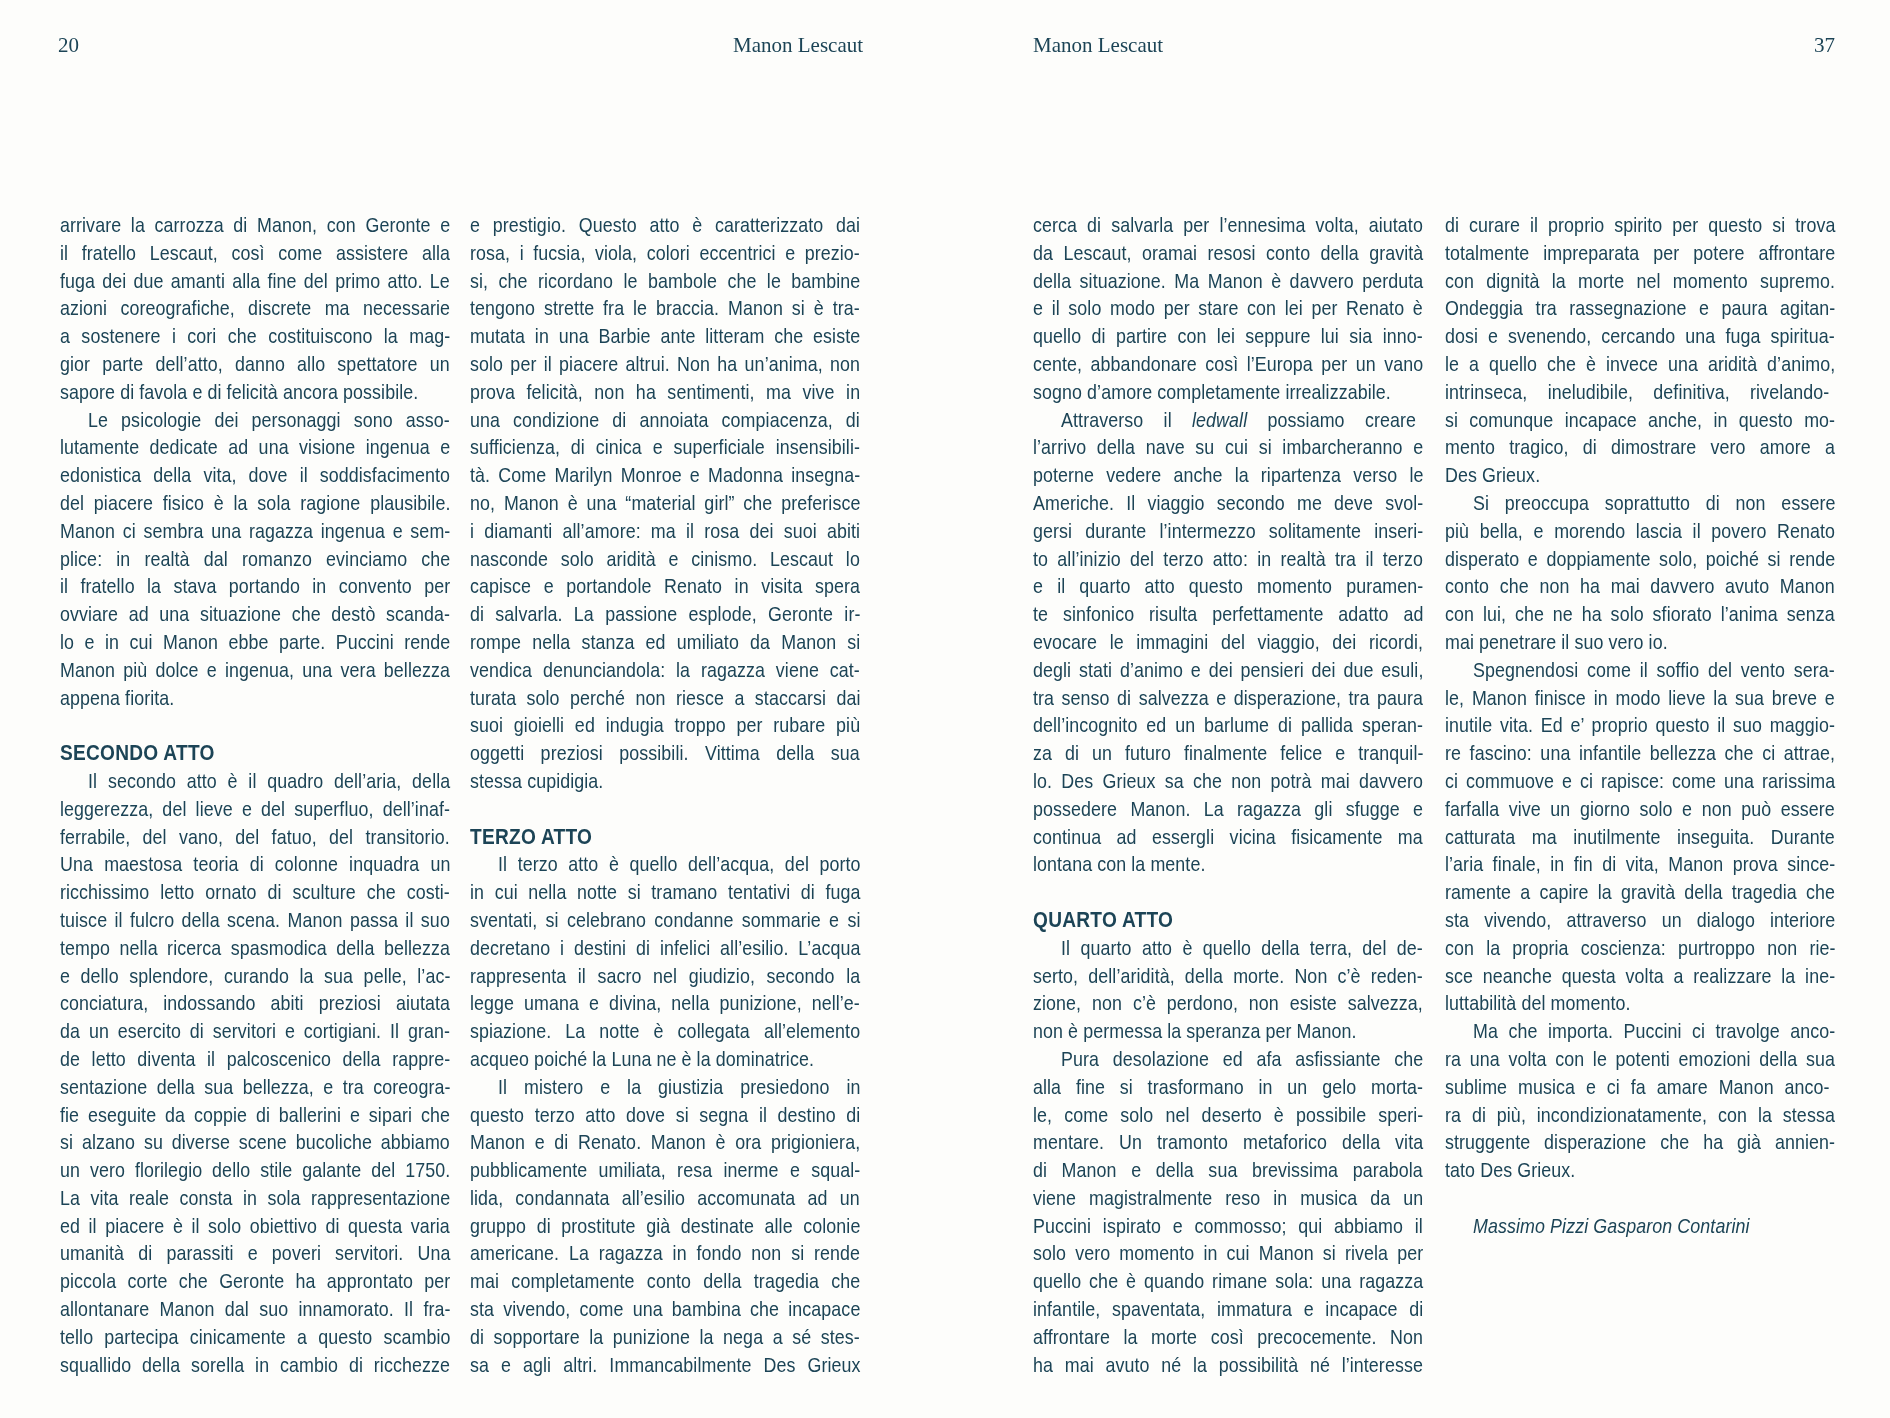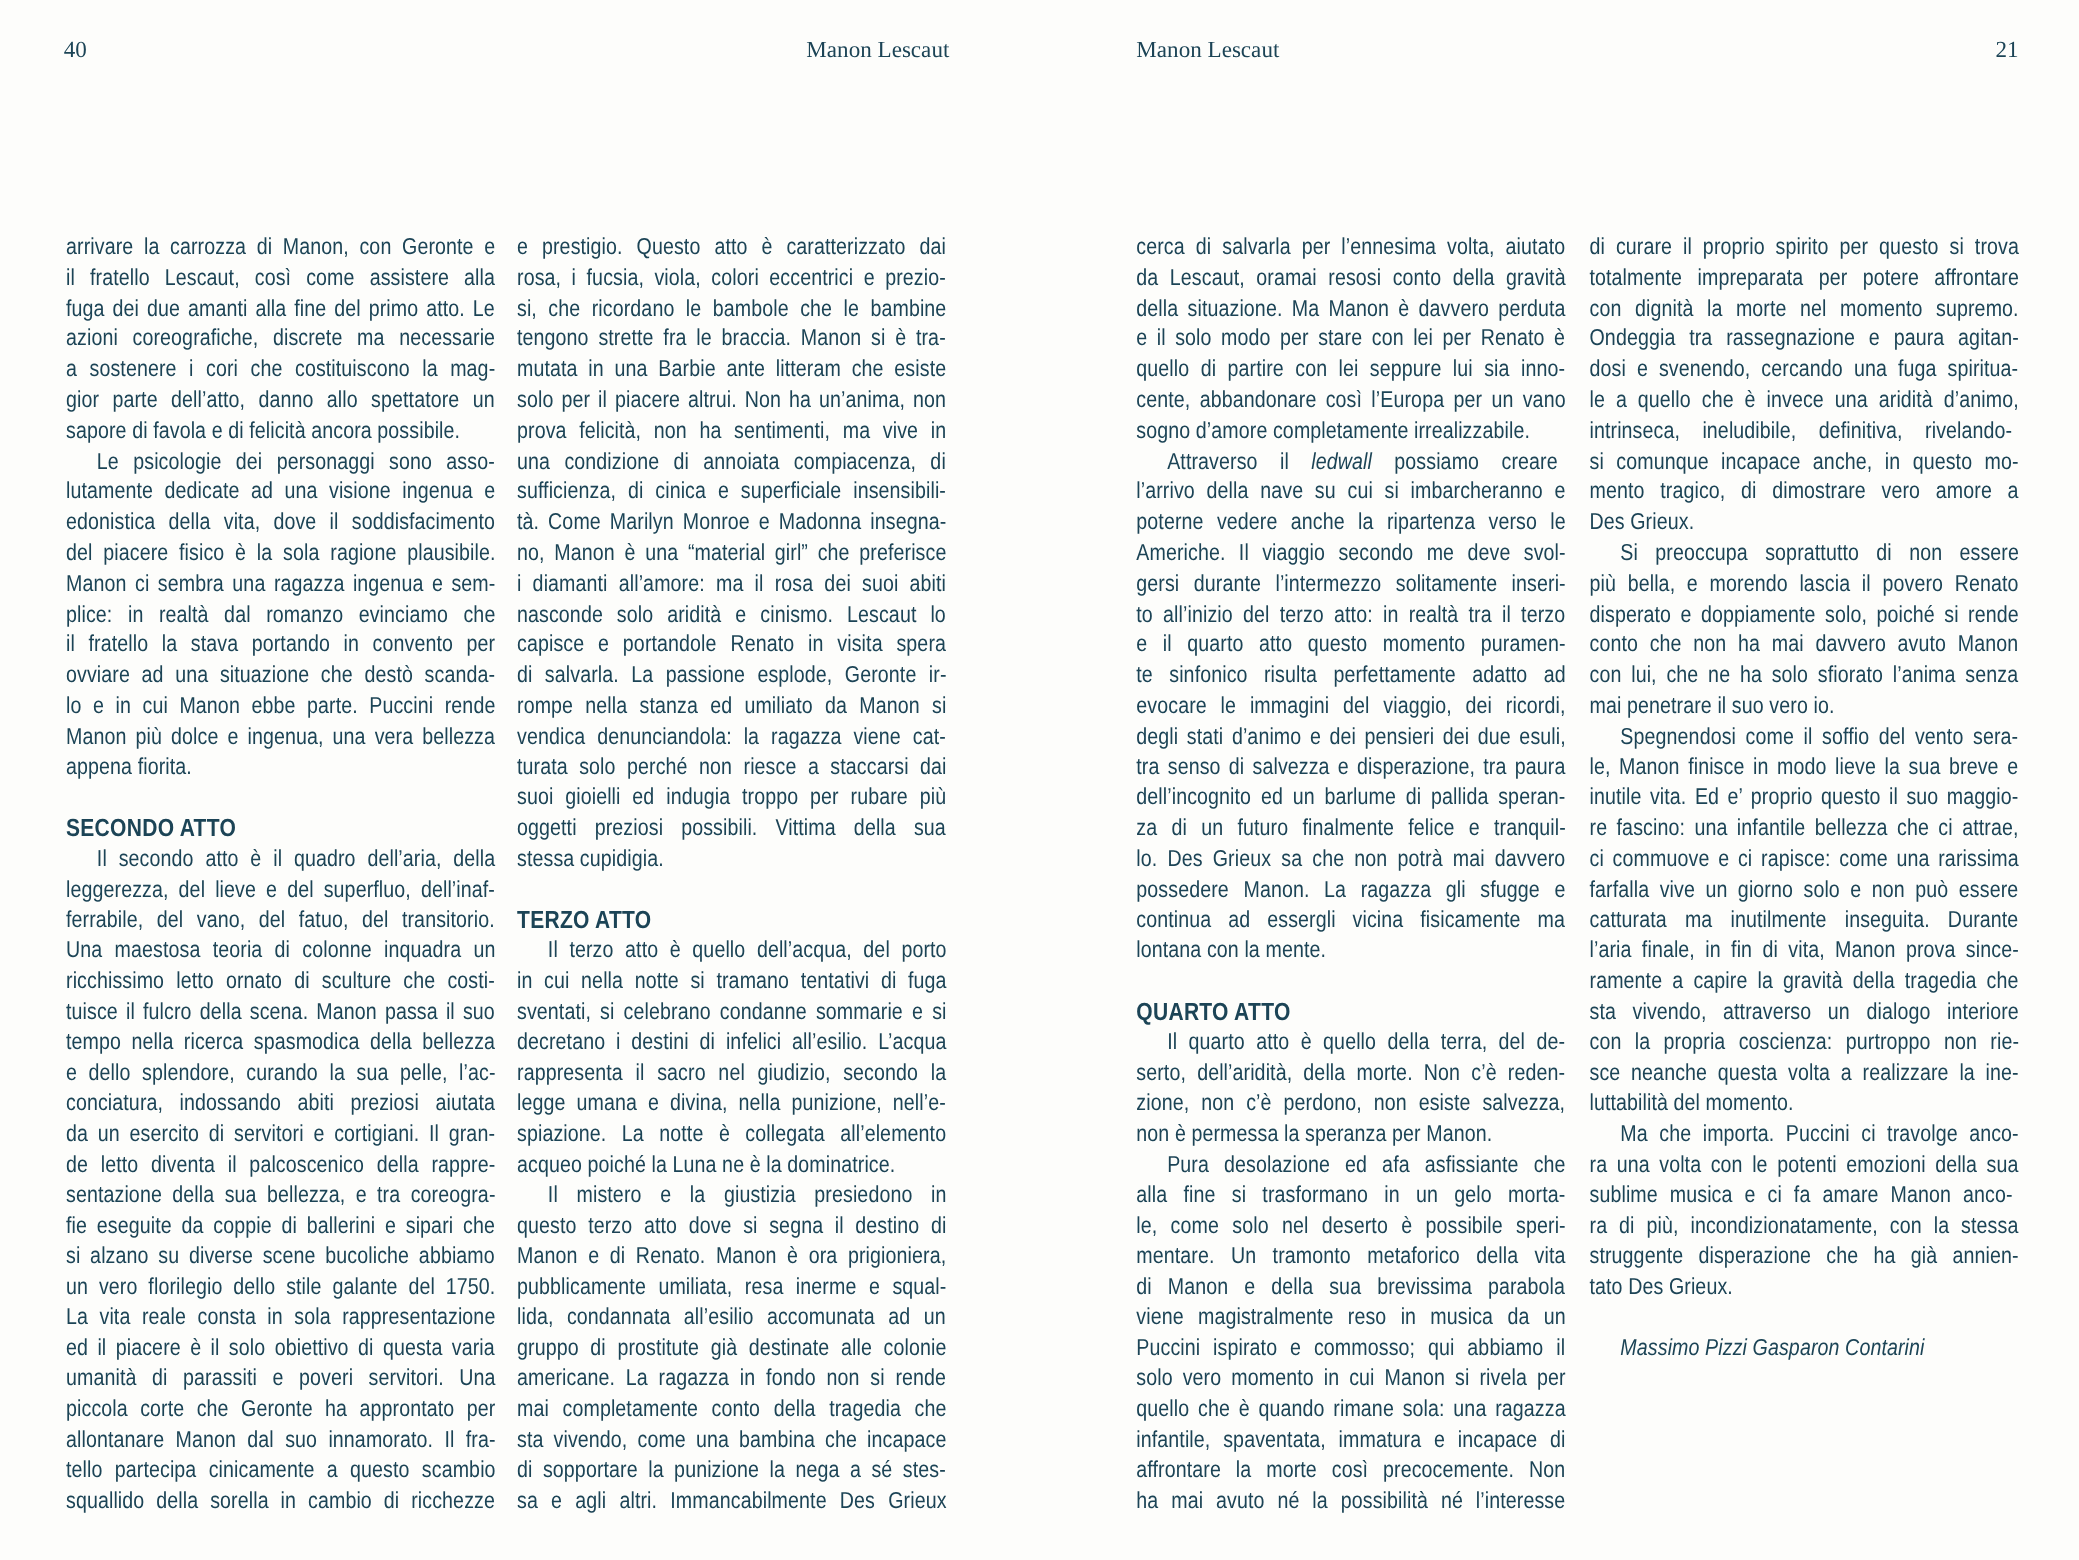--- a/index.html
+++ b/index.html
@@ -35,24 +35,24 @@
   .line .t{display:inline-block;}
   .line.jp,.line.sig{padding-left:33px;}
   .line.h{font-weight:700;font-size:22.5px;letter-spacing:0.3px;}
   .line.sig{font-style:italic;}
   .line em{font-style:italic;}
 </style>
 </head>
 <body>
 
 <div class="spread">
-  <div class="pagenum pn-left">40</div>
+  <div class="pagenum pn-left">20</div>
   <div class="runhead rh-left">Manon Lescaut</div>
   <div class="runhead rh-right">Manon Lescaut</div>
-  <div class="pagenum pn-right">21</div>
+  <div class="pagenum pn-right">37</div>
 
   <div class="col c1">
       <div class="line j"><span class="t" style="word-spacing: 5.43px;">arrivare la carrozza di Manon, con Geronte e</span></div>
       <div class="line j"><span class="t" style="word-spacing: 10.17px;">il fratello Lescaut, così come assistere alla</span></div>
       <div class="line j"><span class="t" style="word-spacing: 2.56px;">fuga dei due amanti alla fine del primo atto. Le</span></div>
       <div class="line j"><span class="t" style="word-spacing: 9.75px;">azioni coreografiche, discrete ma necessarie</span></div>
       <div class="line j"><span class="t" style="word-spacing: 7.43px;">a sostenere i cori che costituiscono la mag-</span></div>
       <div class="line j"><span class="t" style="word-spacing: 8.33px;">gior parte dell’atto, danno allo spettatore un</span></div>
       <div class="line l"><span class="t">sapore di favola e di felicità ancora possibile.</span></div>
       <div class="line jp"><span class="t" style="word-spacing: 9.4px;">Le psicologie dei personaggi sono asso-</span></div>

